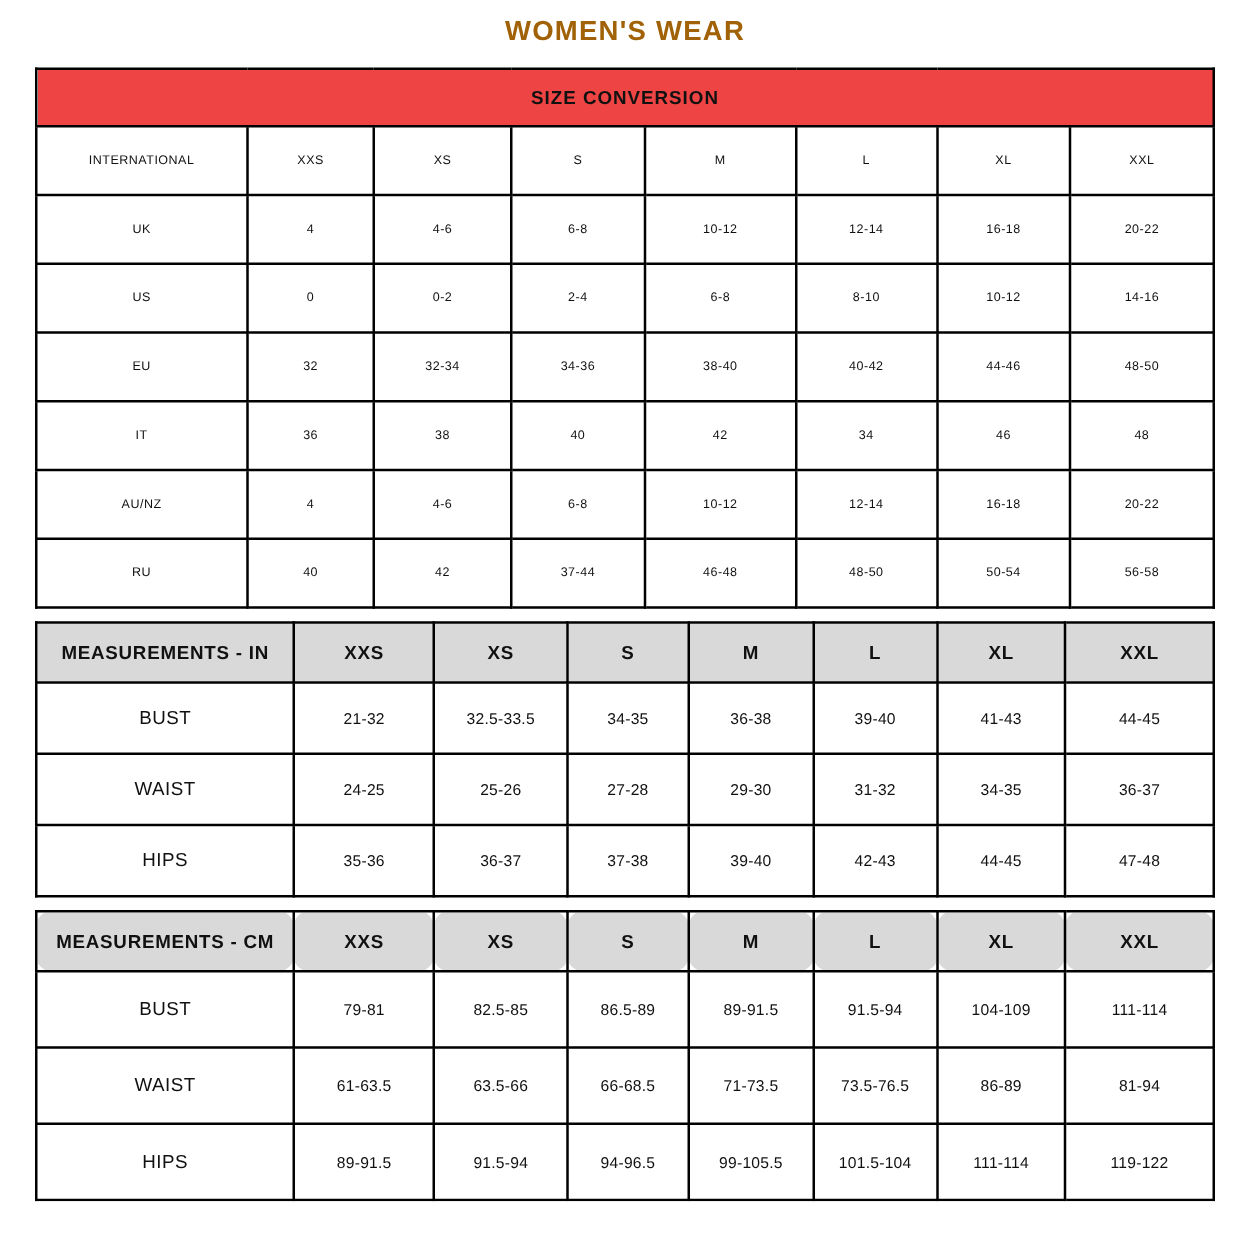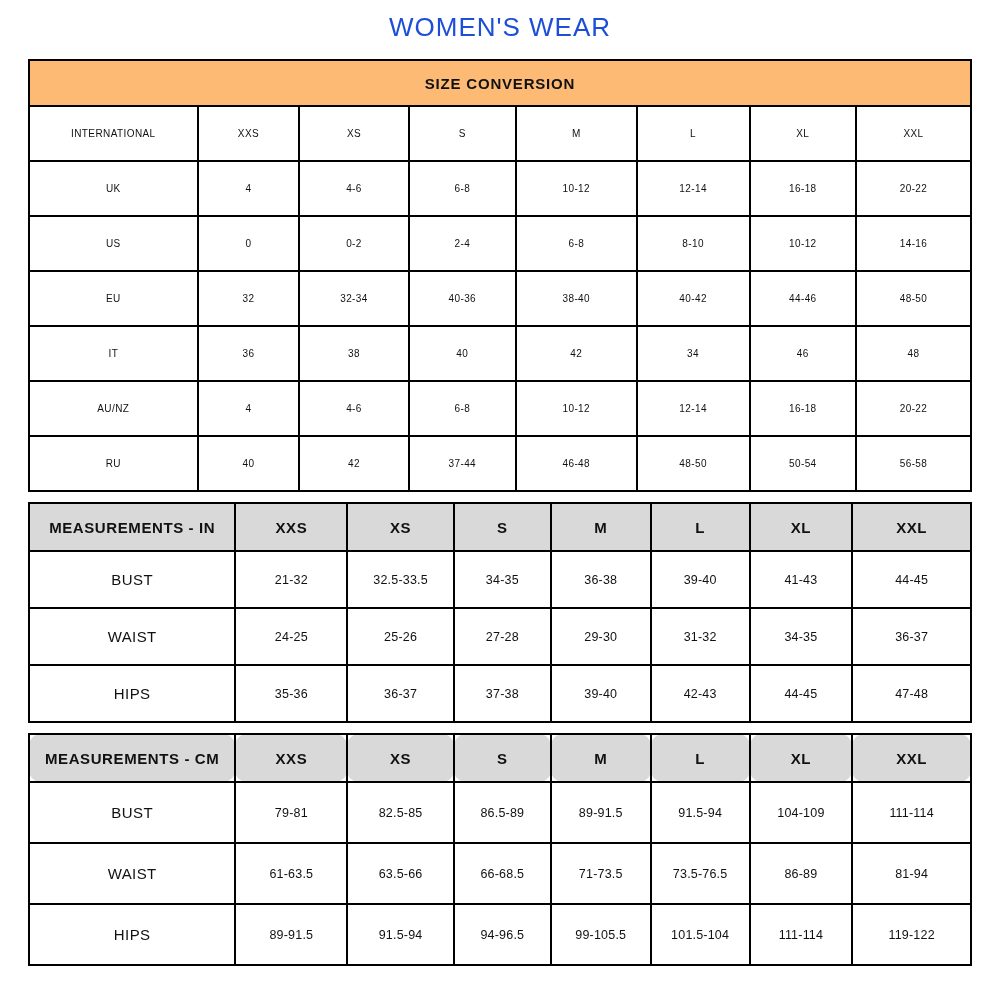--- a/index.html
+++ b/index.html
@@ -10,42 +10,42 @@
     font-family: "Liberation Sans", sans-serif;
     color: #111111;
   }
   .page {
     width: 944px;
     margin: 0 auto;
     padding-top: 12px;
   }
   .page-title {
     text-align: center;
-    font-size: 26px;
-    font-weight: normal;
+    font-size: 22px;
+    font-weight: bold;
     letter-spacing: 1px;
     margin: 0 0 16px 0;
-    color: #1d4ed8;
+    color: #a16207;
   }
   table.tbl {
     width: 944px;
     border-collapse: collapse;
     table-layout: fixed;
     background: #ffffff;
   }
   table.tbl td, table.tbl th {
     border: 2px solid #000000;
     text-align: center;
     vertical-align: middle;
     padding: 0 2px;
     overflow: hidden;
   }
   
   .t1 .banner {
-    background: #fdba74;
+    background: #ef4444;
     height: 44px;
     font-size: 15px;
     font-weight: bold;
     letter-spacing: 0.8px;
   }
   .t1 td {
     height: 53px;
     font-size: 10px;
     letter-spacing: 0.4px;
   }
@@ -115,21 +115,21 @@
         <td>2-4</td>
         <td>6-8</td>
         <td>8-10</td>
         <td>10-12</td>
         <td>14-16</td>
       </tr>
       <tr>
         <td>EU</td>
         <td>32</td>
         <td>32-34</td>
-        <td>40-36</td>
+        <td>34-36</td>
         <td>38-40</td>
         <td>40-42</td>
         <td>44-46</td>
         <td>48-50</td>
       </tr>
       <tr>
         <td>IT</td>
         <td>36</td>
         <td>38</td>
         <td>40</td>

